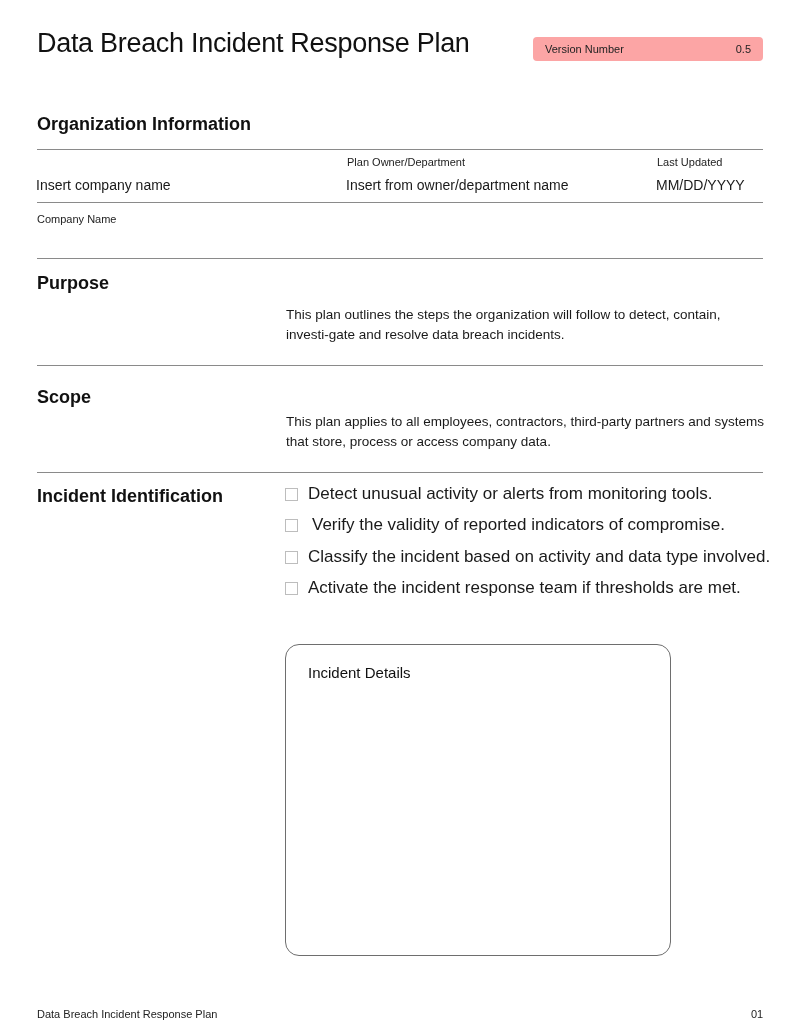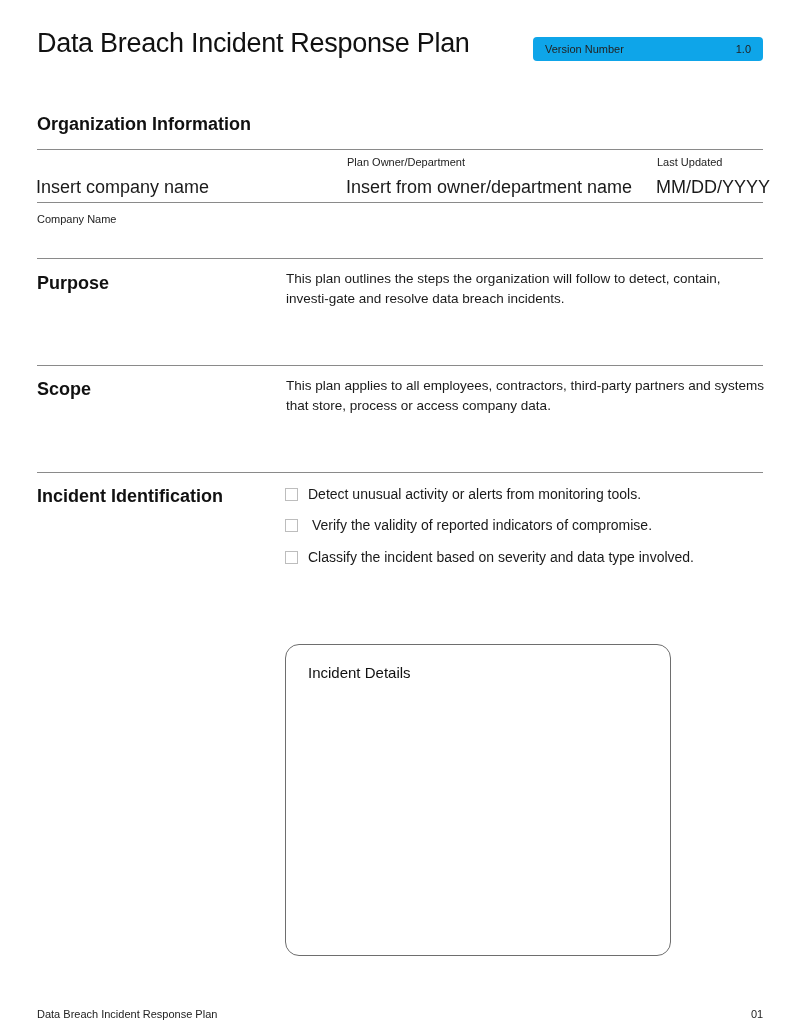--- a/index.html
+++ b/index.html
@@ -3,44 +3,44 @@
   <meta charset="utf-8">
   <style>
     html, body { margin: 0; padding: 0; background: #ffffff; }
     body {
       width: 800px; height: 1035px; position: relative; overflow: hidden;
       font-family: "Liberation Sans", sans-serif; color: #111111;
     }
     .abs { position: absolute; }
     .title { left: 37px; top: 28px; font-size: 27px; font-weight: 400; letter-spacing: -0.3px; color: #111; }
     .version-box {
-      left: 533px; top: 37px; width: 230px; height: 22px; background: #0ea5e9; border-radius: 4px;
+      left: 533px; top: 37px; width: 230px; height: 22px; background: #fca5a5; border-radius: 4px;
       display: flex; align-items: center; justify-content: space-between; padding: 12px 12px; box-sizing: border-box;
       font-size: 11px; color: #222;
     }
     .h2 { font-size: 18px; color: #111; font-weight: bold; }
     .rule { left: 37px; width: 726px; height: 0; border-top: 1px solid #8a8a8a; }
     .label-sm { font-size: 11px; color: #222; }
-    .val { font-size: 18px; color: #1a1a1a; }
-    .body-text { font-size: 13.5px; line-height: 20px; color: #1a1a1a; width: 480px; }
-    .check-row { display: flex; align-items: center; gap: 10px; font-size: 14px; color: #1a1a1a; height: 20px; }
+    .val { font-size: 14px; color: #1a1a1a; }
+    .body-text { font-size: 13.5px; line-height: 20px; color: #1a1a1a; width: 480px; margin-top: 36px; }
+    .check-row { display: flex; align-items: center; gap: 10px; font-size: 17px; color: #1a1a1a; height: 20px; }
     .checkbox { width: 13px; height: 13px; border: 1px solid #bdbdbd; box-sizing: border-box; background: #fff; }
     .details-box {
       left: 285px; top: 644px; width: 386px; height: 312px; border: 1px solid #6e6e6e; border-radius: 14px; box-sizing: border-box;
     }
     .details-title { position: absolute; left: 22px; top: 19px; font-size: 15px; color: #111; }
     .footer { font-size: 11px; color: #222; }
   </style>
 </head>
 <body>
 
 <div class="abs title">Data Breach Incident Response Plan</div>
 <div class="abs version-box">
   <span>Version Number</span>
-  <span>1.0</span>
+  <span>0.5</span>
 </div>
 
 <div class="abs h2" style="left:37px; top:114px;">Organization Information</div>
 <div class="abs rule" style="top:149px;"></div>
 
 <div class="abs label-sm" style="left:37px; top:165px;margin-top:48px;">Company Name</div>
 <div class="abs val" style="left:36px; top:177px;">Insert company name</div>
 
 <div class="abs label-sm" style="left:347px; top:156px;text-align:right;">Plan Owner/Department</div>
 <div class="abs val" style="left:346px; top:177px;">Insert from owner/department name</div>
@@ -48,38 +48,42 @@
 <div class="abs label-sm" style="left:657px; top:156px;">Last Updated</div>
 <div class="abs val" style="left:656px; top:177px;">MM/DD/YYYY</div>
 
 <div class="abs rule" style="top:202px;"></div>
 
 <div class="abs rule" style="top:258px;"></div>
 <div class="abs h2" style="left:37px; top:273px;">Purpose</div>
 <div class="abs body-text" style="left:286px; top:269px;">This plan outlines the steps the organization will follow to detect, contain, investi-gate and resolve data breach incidents.</div>
 
 <div class="abs rule" style="top:365px;"></div>
-<div class="abs h2" style="left:37px; top:379px;">Scope</div>
+<div class="abs h2" style="left:37px; top:387px;">Scope</div>
 <div class="abs body-text" style="left:286px; top:376px;">This plan applies to all employees, contractors, third-party partners and systems that store, process or access company data.</div>
 
 <div class="abs rule" style="top:472px;"></div>
 <div class="abs h2" style="left:37px; top:486px;">Incident Identification</div>
 
 <div class="abs" style="left:285px; top:484px;">
   <div class="check-row">
     <span class="checkbox"></span>
     <span>Detect unusual activity or alerts from monitoring tools.</span>
   </div>
   <div class="check-row" style="margin-top:11px;gap:14px;">
     <span class="checkbox"></span>
     <span>Verify the validity of reported indicators of compromise.</span>
   </div>
   <div class="check-row" style="margin-top:12px;">
     <span class="checkbox"></span>
-    <span>Classify the incident based on severity and data type involved.</span>
+    <span>Classify the incident based on activity and data type involved.</span>
+  </div>
+  <div class="check-row" style="margin-top:11px;">
+    <span class="checkbox"></span>
+    <span>Activate the incident response team if thresholds are met.</span>
   </div>
 </div>
 
 <div class="abs details-box">
   <div class="details-title">Incident Details</div>
 </div>
 
 <div class="abs footer" style="left:37px; top:1008px;">Data Breach Incident Response Plan</div>
 <div class="abs footer" style="left:751px; top:1008px;">01</div>
 

